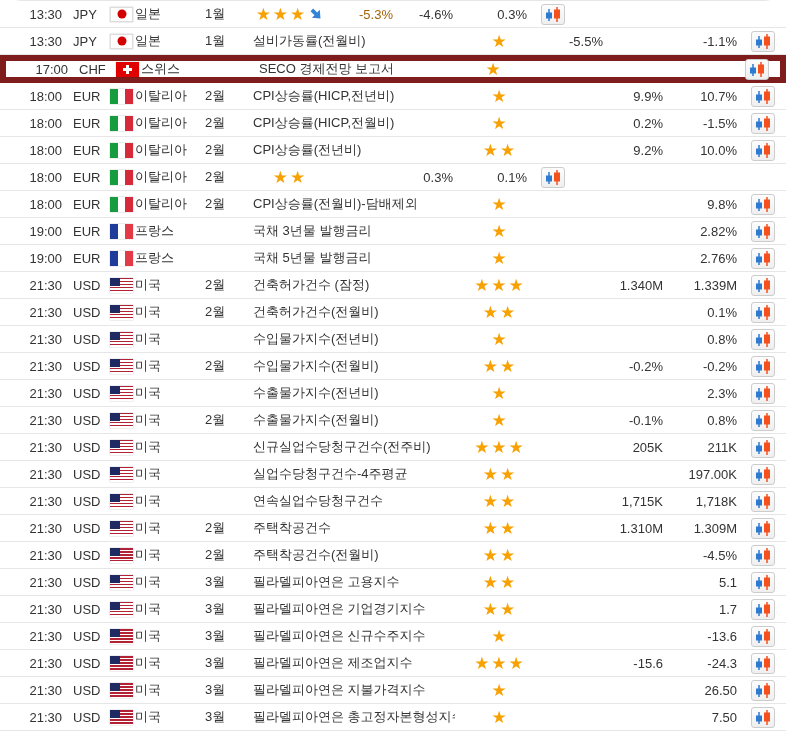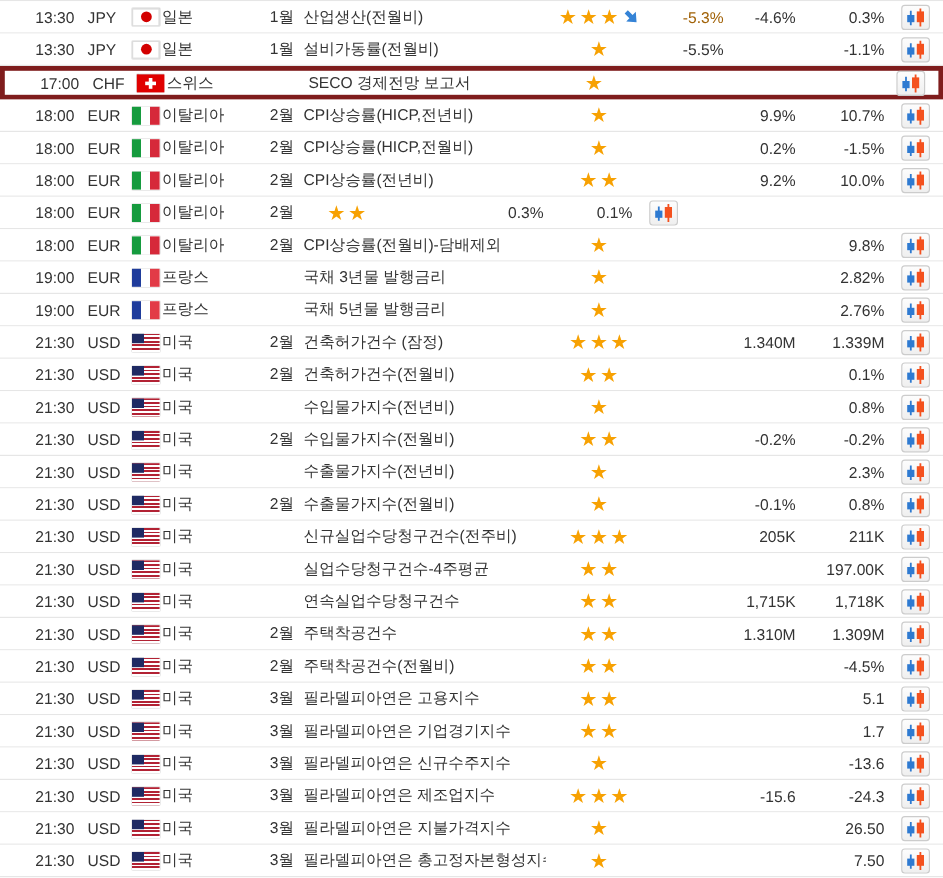--- a/index.html
+++ b/index.html
@@ -2,33 +2,33 @@
 <html><head>
 <meta charset="utf-8">
 <style>
   * { margin:0; padding:0; box-sizing:border-box; }
   html,body { background:#fff; }
   body {
     width:786px; height:732px; overflow:hidden;
     font-family:"Liberation Sans","DejaVu Sans",sans-serif;
     font-size:13px; color:#333;
   }
-  .cal-table { width:786px; border-top:1px solid #e6e6e6; }
+  .cal-table { width:786px; border-top:1px solid #e6e6e6;border-radius:22px; }
   .row {
     display:flex; align-items:center; height:27px;
     border-bottom:1px solid #e6e6e6; background:#fff;
   }
   .row.highlight {
-    border:4px solid #7f1d1d; height:28px;
+    border:6px solid #7f1d1d; height:28px;
   }
   .c-time   { width:70px;  text-align:right; padding-right:8px; }
   .c-cur    { width:40px;  padding-left:3px; }
   .c-flag   { width:25px;  display:flex; align-items:center; }
   .c-country{ width:70px;  }
-  .c-month  { width:40px;  text-align:right; }
+  .c-month  { width:40px;  text-align:left; }
   .c-event  { flex:1; padding-left:8px; white-space:nowrap; overflow:hidden; }
   .c-stars  { width:90px;  text-align:center; color:#f7a102; font-size:17px;
               letter-spacing:2px; white-space:nowrap; line-height:1;
               display:flex; align-items:center; justify-content:center; gap:2px; }
   .c-actual { width:60px;  text-align:right; padding-right:2px; }
   .c-fore   { width:60px;  text-align:right; padding-right:2px; }
   .c-prev   { width:75px;  text-align:right; padding-right:3px; }
   .c-icon   { width:46px;  display:flex; justify-content:center; }
   .val-blue { color:#a16207; }
   .stars-txt { letter-spacing:2px; }
@@ -63,21 +63,20 @@
 
 <div class="cal-table">
     <div class="row">
     <span class="c-time">13:30</span>
     <span class="c-cur">JPY</span>
     <span class="c-flag">
       <span class="flag flag-jp"></span>
     </span>
     <span class="c-country">일본</span>
     <span class="c-month">1월</span>
-    <span class="c-event">산업생산(전월비)</span>
     <span class="c-stars">
       <span class="stars-txt">★★★</span>
       <span class="arrow-ic">
         <svg width="15" height="15" viewBox="0 0 16 16">
           <path d="M6 1 H10 V7 H14 L8 14 L2 7 H6 Z" fill="#3583d6" transform="rotate(-45 8 8)"></path>
         </svg>
       </span>
     </span>
     <span class="c-actual val-blue">-5.3%</span>
     <span class="c-fore">-4.6%</span>

